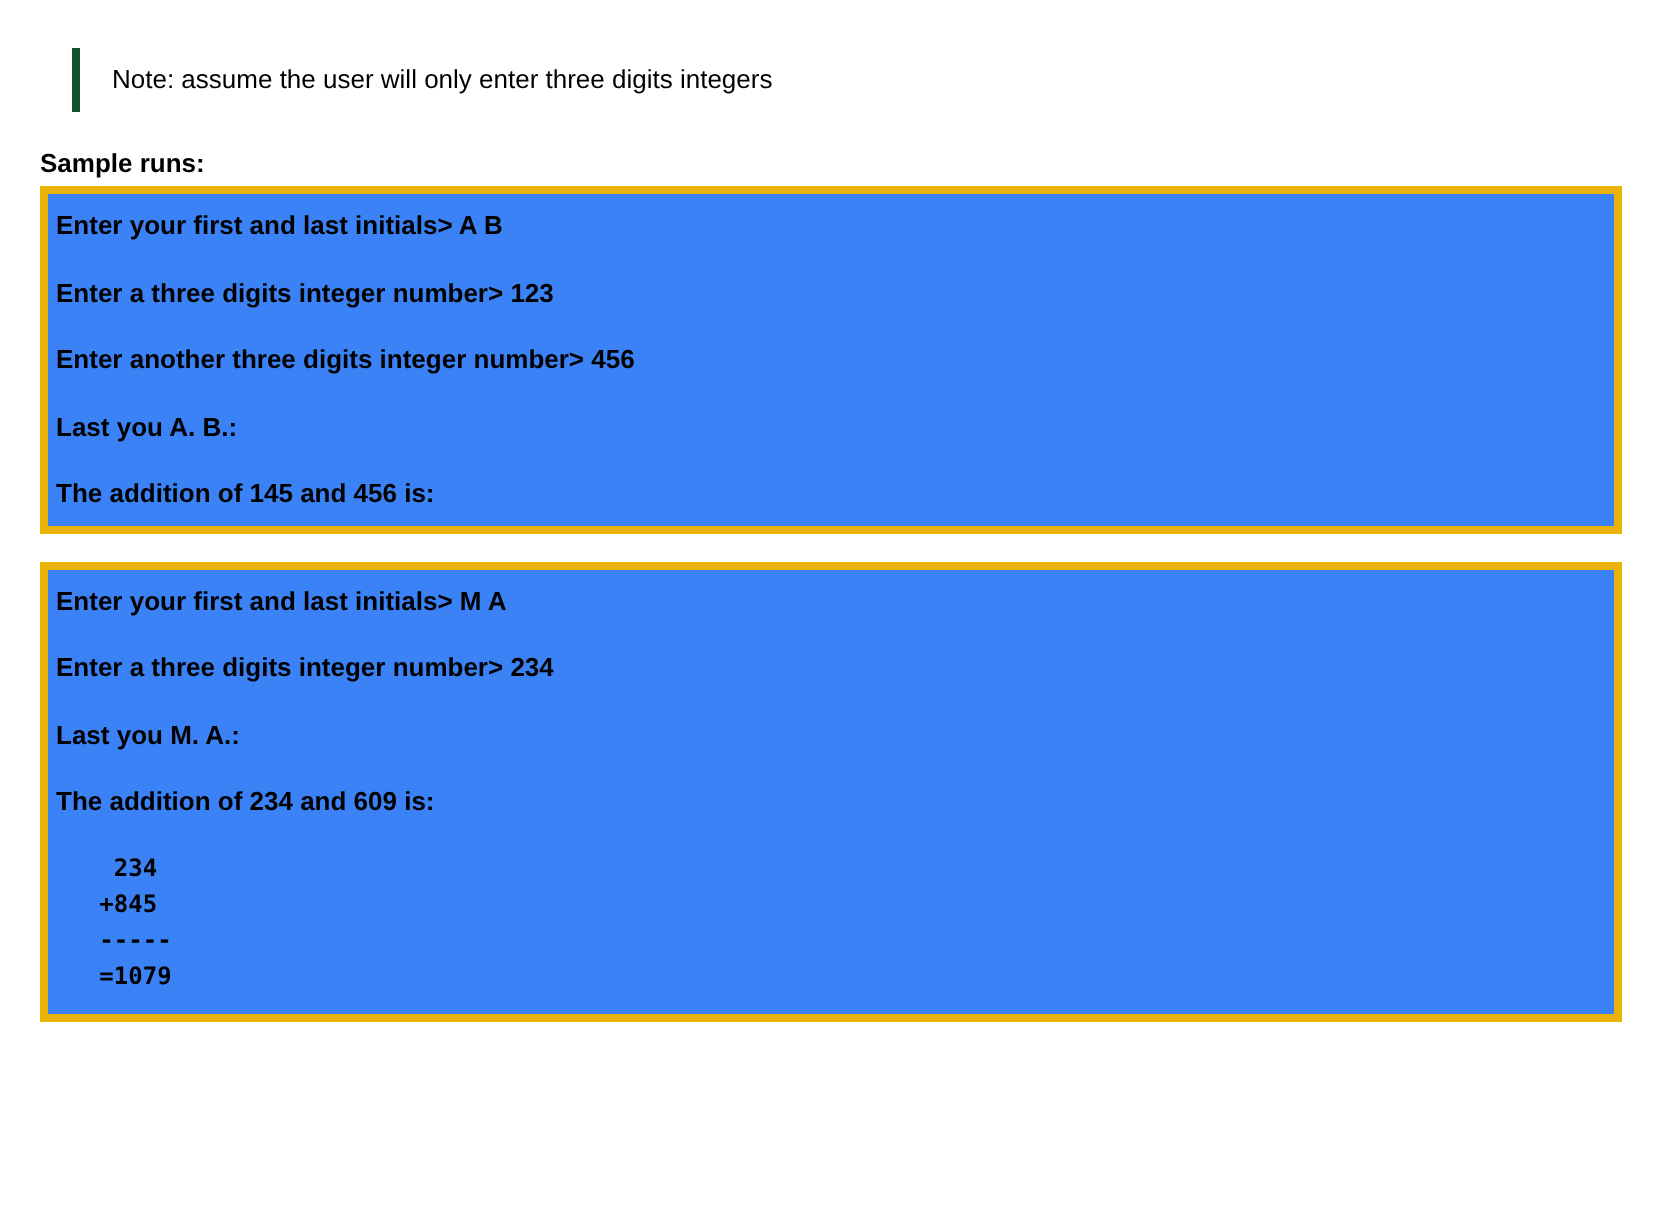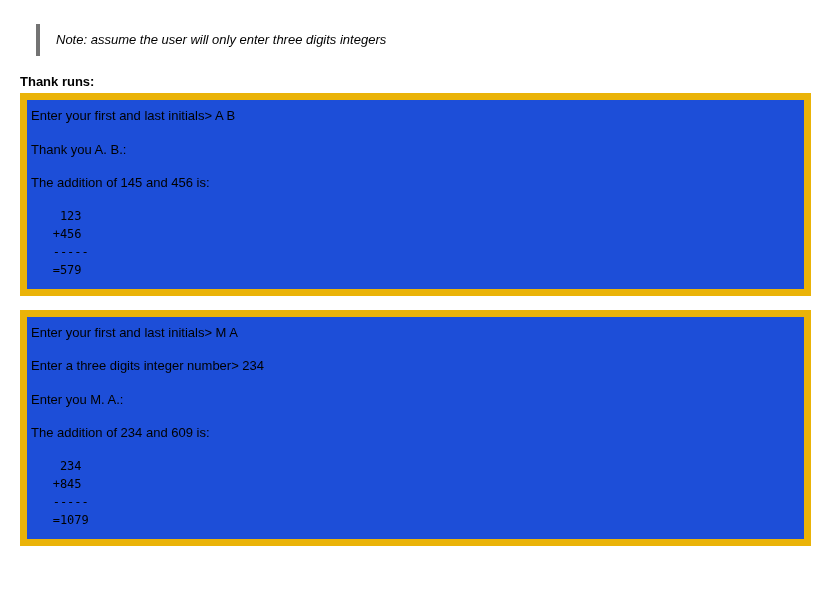--- a/index.html
+++ b/index.html
@@ -19,35 +19,35 @@
       padding: 8px 20px 20px 20px;
       max-width: 831px;
     }
     .intro-text {
       margin-bottom: 16px;
     }
     .red {
       color: #d00000;
     }
     .note-block {
-      border-left: 4px solid #737373;
+      border-left: 4px solid #14532d;
       padding: 6px 0 6px 16px;
       margin: 16px 0 16px 16px;
-      font-style: italic;
     }
     .sample-runs-label {
       font-weight: bold;
       margin-top: 10px;
       margin-bottom: 2px;
     }
     .run-box {
-      border: 7px solid #eab308;
+      border: 4px solid #eab308;
       padding: 6px 6px 6px 4px;
       margin-bottom: 14px;
-      background: #1d4ed8;
+      background: #3b82f6;
+      font-weight: bold;
     }
     .run-box p {
       margin-bottom: 14px;
     }
     .run-box p:last-child {
       margin-bottom: 0;
     }
     .mono-block {
       font-family: "Menlo", "Consolas", monospace;
       font-size: 12px;
@@ -60,36 +60,34 @@
 </head>
 <body>
 
 <div class="container">
 
 
   <div class="note-block">
     <span>Note: assume the user will only enter three digits integers</span>
   </div>
 
-  <p class="sample-runs-label">Thank runs:</p>
+  <p class="sample-runs-label">Sample runs:</p>
 
   <div class="run-box">
     <p>Enter your first and last initials&gt; A B</p>
-    <p>Thank you A. B.:</p>
+    <p>Enter a three digits integer number&gt; 123</p>
+    <p>Enter another three digits integer number&gt; 456</p>
+    <p>Last you A. B.:</p>
     <p>The addition of 145 and 456 is:</p>
-    <div class="mono-block">    123
-   +456
-   -----
-   =579</div>
   </div>
 
   <div class="run-box">
     <p>Enter your first and last initials&gt; M A</p>
     <p>Enter a three digits integer number&gt; 234</p>
-    <p>Enter you M. A.:</p>
+    <p>Last you M. A.:</p>
     <p>The addition of 234 and 609 is:</p>
     <div class="mono-block">    234
    +845
    -----
    =1079</div>
   </div>
 
 </div>
 
 </body></html>

